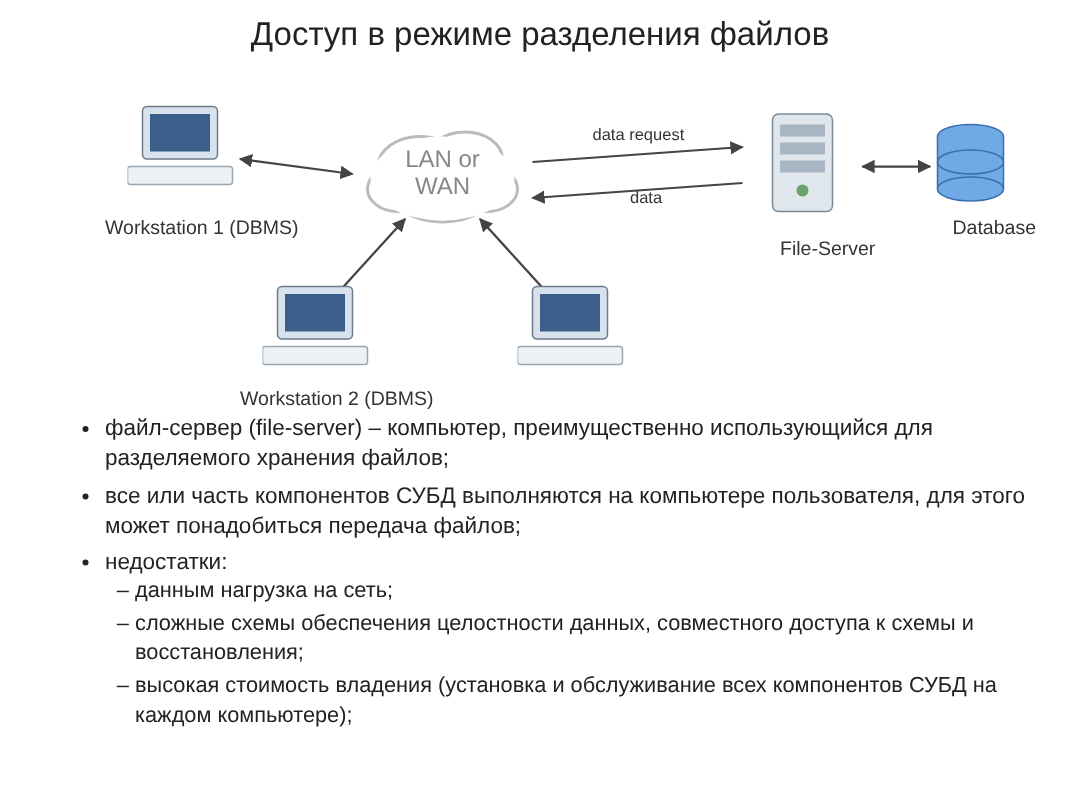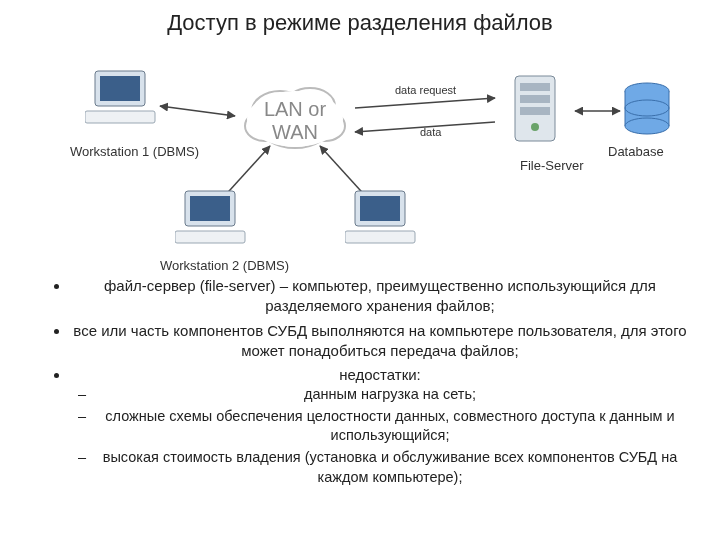--- a/index.html
+++ b/index.html
@@ -33,26 +33,26 @@
   }
   .bullets {
     padding: 0 30px 0 50px;
     font-size: 15px;
     line-height: 1.35;
   }
   .bullets ul {
     margin: 0;
     padding-left: 20px;
   }
-  .bullets > ul > li { margin-bottom: 4px; text-align: center; }
+  .bullets > ul > li { margin-bottom: 4px; }
   .sub { list-style-type: "– "; margin-top: 2px; }
   .sub li { margin-bottom: 2px; font-size: 14.5px; }
   .cloud-text {
     position: absolute;
-    font-size: 20px;
+    font-size: 16px;
     color: #888;
     text-align: center;
     width: 80px;
   }
   .link-label {
     position: absolute;
     font-size: 11px;
     color: #333;
   }
   svg.abs { position: absolute; left: 0; top: 0; }
@@ -124,33 +124,33 @@
   <div class="node-label" style="left:500px; top:122px">File-Server</div>
 
   <svg class="abs" style="left:620px; top:45px" width="55" height="60">
     <ellipse cx="27" cy="10" rx="22" ry="8" fill="#6fa9e6" stroke="#3a6fab"></ellipse>
     <rect x="5" y="10" width="44" height="35" fill="#6fa9e6" stroke="none"></rect>
     <line x1="5" y1="10" x2="5" y2="45" stroke="#3a6fab"></line>
     <line x1="49" y1="10" x2="49" y2="45" stroke="#3a6fab"></line>
     <ellipse cx="27" cy="45" rx="22" ry="8" fill="#6fa9e6" stroke="#3a6fab"></ellipse>
     <ellipse cx="27" cy="27" rx="22" ry="8" fill="none" stroke="#3a6fab"></ellipse>
   </svg>
-  <div class="node-label" style="left:588px; top:108px">Database</div>
+  <div class="node-label" style="left:615px; top:108px">Database</div>
 
   <div class="link-label" style="left:395px; top:48px">data request</div>
   <div class="link-label" style="left:420px; top:90px">data</div>
 
 </div>
 
 <div class="bullets">
   <ul>
     <li>файл-сервер (file-server) – компьютер, преимущественно использующийся для разделяемого хранения файлов;</li>
     <li>все или часть компонентов СУБД выполняются на компьютере пользователя, для этого может понадобиться передача файлов;</li>
     <li>
       <span>недостатки:</span>
       <ul class="sub">
         <li>данным нагрузка на сеть;</li>
-        <li>сложные схемы обеспечения целостности данных, совместного доступа к данным и использующийся;</li>
+        <li>сложные схемы обеспечения целостности данных, совместного доступа к схемы и восстановления;</li>
         <li>высокая стоимость владения (установка и обслуживание всех компонентов СУБД на каждом компьютере);</li>
       </ul>
     </li>
   </ul>
 </div>
 
 </body></html>

